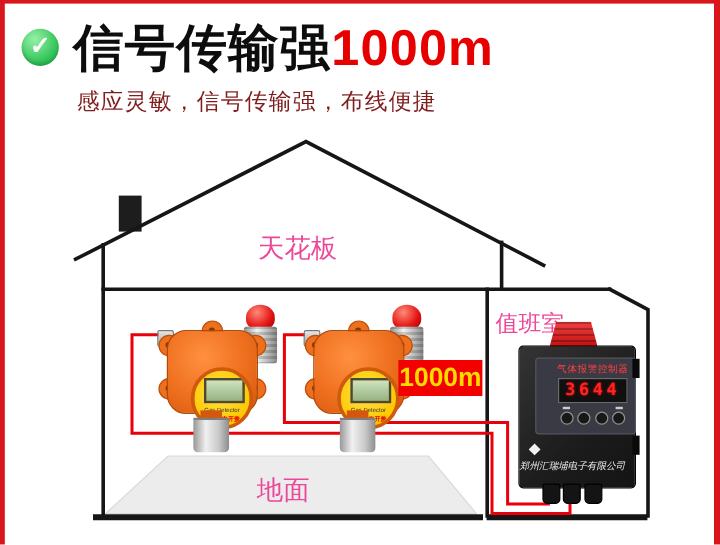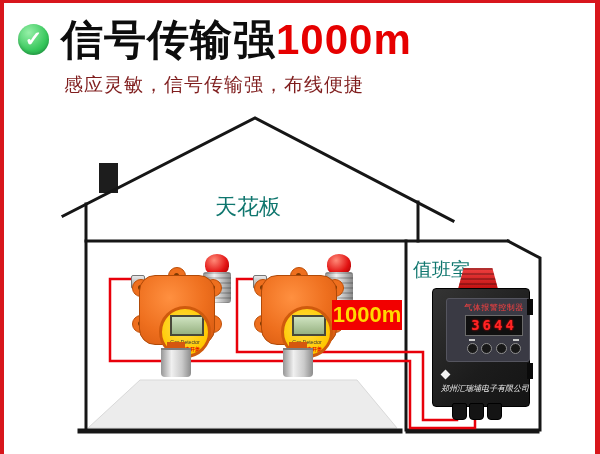--- a/index.html
+++ b/index.html
@@ -19,21 +19,21 @@
     background:radial-gradient(circle at 35% 28%,#96f0a8,#35c65a 62%,#1fa848);
     box-shadow:inset 0 -2px 3px rgba(0,0,0,.18);
     color:#fff;font-weight:bold;font-size:21px;line-height:30px;text-align:center;
   }
   .title{position:absolute;left:61px;top:12px;font-size:42px;font-weight:900;
     color:#0d0d0d;letter-spacing:1px;white-space:nowrap;}
   .title .red{color:#e60000;}
   .subtitle{position:absolute;left:64px;top:72px;font-size:19px;color:#7f1d1d;letter-spacing:1px;}
 
   
-  .lbl{position:absolute;color:#0f766e;}
+  .lbl{position:absolute;color:#ec4899;}
   .lbl-ceiling{left:215px;top:192px;font-size:22px;}
   .lbl-duty{left:413px;top:246px;font-size:19px;margin-top:11px;}
   .lbl-ground{left:214px;top:394px;font-size:22px;}
 
   .svg-layer{position:absolute;left:0;top:0;}
 
   
   .badge-1000{
     position:absolute;left:332px;top:300px;width:70px;height:30px;background:#f20000;
     color:#ffd900;font-size:22px;font-weight:bold;text-align:center;line-height:30px;
@@ -89,21 +89,21 @@
   .ctrl-display{margin:2px auto 0;width:56px;height:19px;background:#101010;border:1px solid #6a6a6a;
     color:#ff2525;font-family:"DejaVu Sans Mono",monospace;font-weight:bold;font-size:14px;
     letter-spacing:3px;text-align:center;line-height:19px;text-shadow:0 0 2px #f00;}
   .ctrl-marks{display:flex;justify-content:space-between;padding:3px 10px 0;}
   .ctrl-marks span{display:block;width:6px;height:2px;background:#cccccc;}
   .ctrl-btns{display:flex;justify-content:space-around;padding:2px 6px 0;}
   .ctrl-btns span{display:block;width:9px;height:9px;border-radius:50%;
     background:#181818;border:1px solid #909090;}
   .ctrl-logo{position:absolute;left:9px;top:82px;width:7px;height:7px;background:#f2f2f2;
     transform:rotate(45deg);}
-  .ctrl-company{position:absolute;left:0;top:94px;width:96px;text-align:right;
+  .ctrl-company{position:absolute;left:0;top:94px;width:96px;text-align:left;
     font-family:"Liberation Serif",serif;font-style:italic;font-size:8px;color:#f0f0f0;}
   .ctrl-hinge{position:absolute;right:-4px;width:6px;height:16px;background:#0a0a0a;}
   .ctrl-hinge.h1{top:10px;} .ctrl-hinge.h2{top:74px;}
   .ctrl-gland{position:absolute;top:141px;width:13px;height:15px;background:#141414;
     border:1px solid #000;border-radius:2px 2px 4px 4px;}
   .ctrl-gland.g1{left:22px;} .ctrl-gland.g2{left:39px;} .ctrl-gland.g3{left:57px;}
 </style>
 </head>
 <body>
 
@@ -131,20 +131,21 @@
       <path d="M408,431 L537,431" stroke-width="5"></path>
     </g>
     <g stroke="#e8000a" stroke-width="2.5" fill="none">
       <path d="M135,279 L110,279 L110,361 L410,361 L410,428 L475,428 L475,410"></path>
       <path d="M257,279 L237,279 L237,352 L423,352 L423,420 L457,420 L457,410"></path>
     </g>
   </svg>
 
   <div class="lbl lbl-ceiling">天花板</div>
   <div class="lbl lbl-duty">值班室</div>
+  <div class="lbl lbl-ground">地面</div>
 
   <div class="detector" style="left:131px;top:253px">
     <div class="beacon">
       <div class="beacon-dome"></div>
       <div class="beacon-body"></div>
     </div>
     <div class="det-gland"></div>
     <div class="lug t"></div>
     <div class="lug tl"></div>
     <div class="lug tr"></div>

